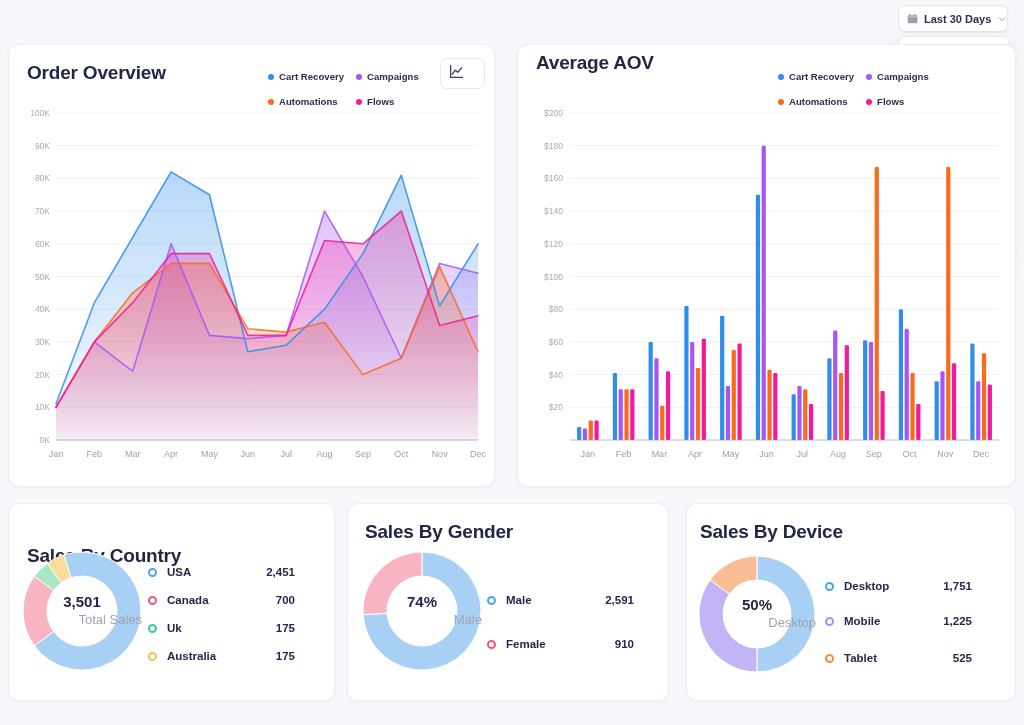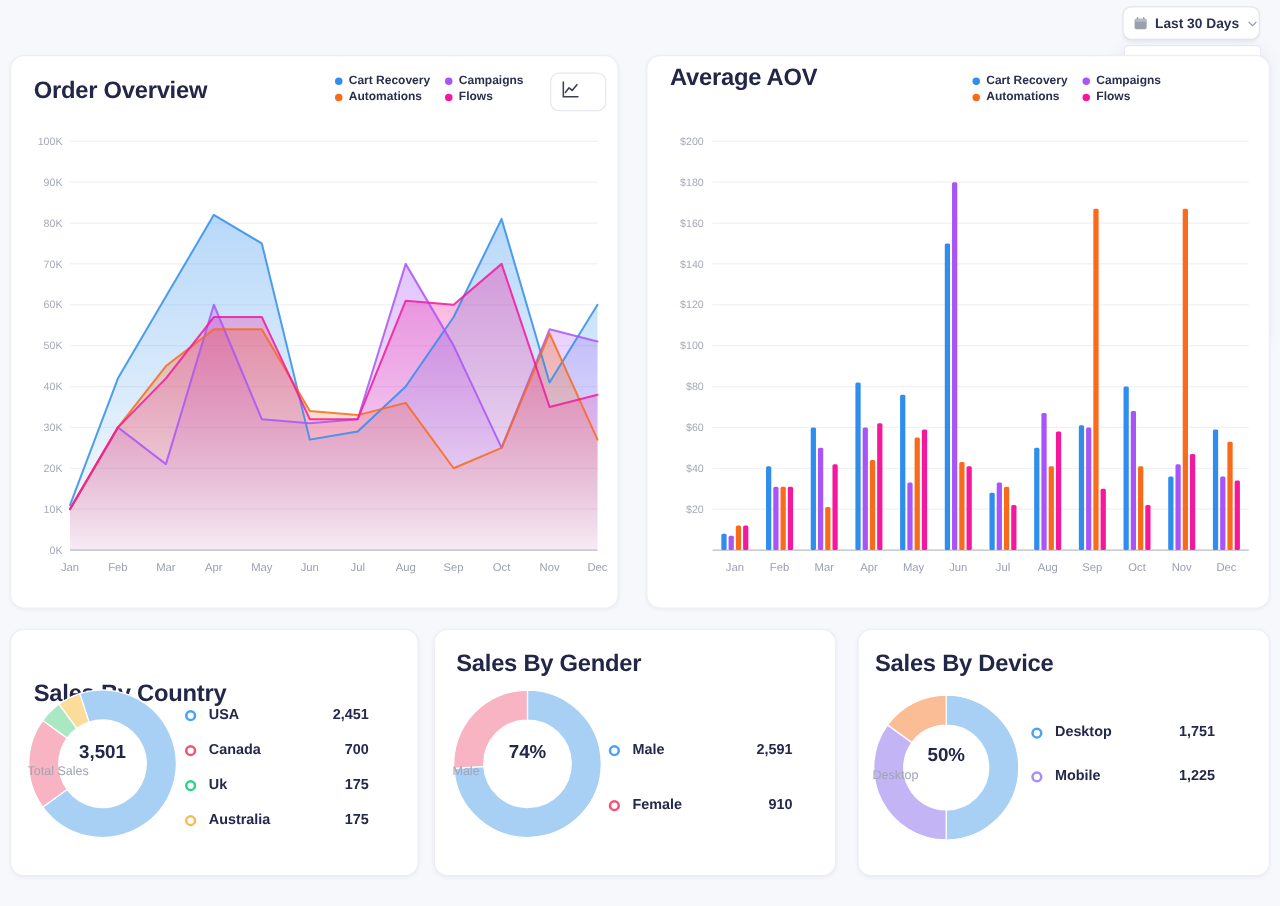--- a/index.html
+++ b/index.html
@@ -67,21 +67,21 @@
   #card-device  { left: 686px; top: 503px; width: 330px; height: 198px; }
 
   
   .legend {
     position: absolute; display: grid;
     grid-template-columns: auto auto; gap: 2px 12px;
     font-size: 9.6px; font-weight: bold; color: #2a2f4e;
   }
   #legend-order { left: 268px; top: 59px; }
   #legend-aov   { left: 778px; top: 59px; }
-  .lg { display: flex; align-items: center; gap: 5px; white-space: nowrap; }
+  .lg { display: flex; align-items: center; gap: 5px; white-space: nowrap; margin-top: 12px; }
   .lg .dot { width: 6px; height: 6px; border-radius: 50%; flex: 0 0 6px; }
 
   
   .chart-type-btn {
     position: absolute; left: 440px; top: 58px;
     width: 45px; height: 31px;
     border: 1px solid #e6e8f0; border-radius: 7px; background: #fff;
     display: flex; align-items: center; justify-content: center; gap: 2px;
     cursor: pointer;
   }
@@ -95,22 +95,22 @@
   .axis-label { font-size: 8.5px; fill: #a6aab9; font-family: "Liberation Sans", sans-serif; }
   .xtick      { font-size: 9px;  fill: #9b9fb0; font-family: "Liberation Sans", sans-serif; }
 
   
   .donut-wrap { position: absolute; }
   .donut-center-val {
     position: absolute; width: 100%; text-align: center;
     font-size: 15px; font-weight: bold; color: #232748;
   }
   .donut-center-sub {
-    position: absolute; width: 100%; text-align: left;
-    font-size: 10px; color: #a0a4b4;
+    position: absolute; width: 100%; text-align: right;
+    font-size: 13px; color: #a0a4b4;
   }
   .dlegend { position: absolute; }
   .dlrow {
     display: flex; align-items: center; height: 28px;
     font-size: 11.5px; font-weight: bold; color: #24284a;
   }
   .dlrow .ring {
     width: 9px; height: 9px; border-radius: 50%; flex: 0 0 9px;
     border: 2px solid #888; background: #fff; margin-right: 10px;
   }
@@ -445,15 +445,20 @@
     <div class="dlrow">
       <span class="ring" style="border-color:#4aa3f0"></span>
       <span class="lbl">Desktop</span>
       <span class="val">1,751</span>
     </div>
     <div class="dlrow" style="margin-top:7px;">
       <span class="ring" style="border-color:#a98df5"></span>
       <span class="lbl">Mobile</span>
       <span class="val">1,225</span>
     </div>
+    <div class="dlrow" style="margin-top:9px;">
+      <span class="ring" style="border-color:#f98b3f"></span>
+      <span class="lbl">Tablet</span>
+      <span class="val">525</span>
+    </div>
   </div>
 
 </div>
 
 </body></html>

